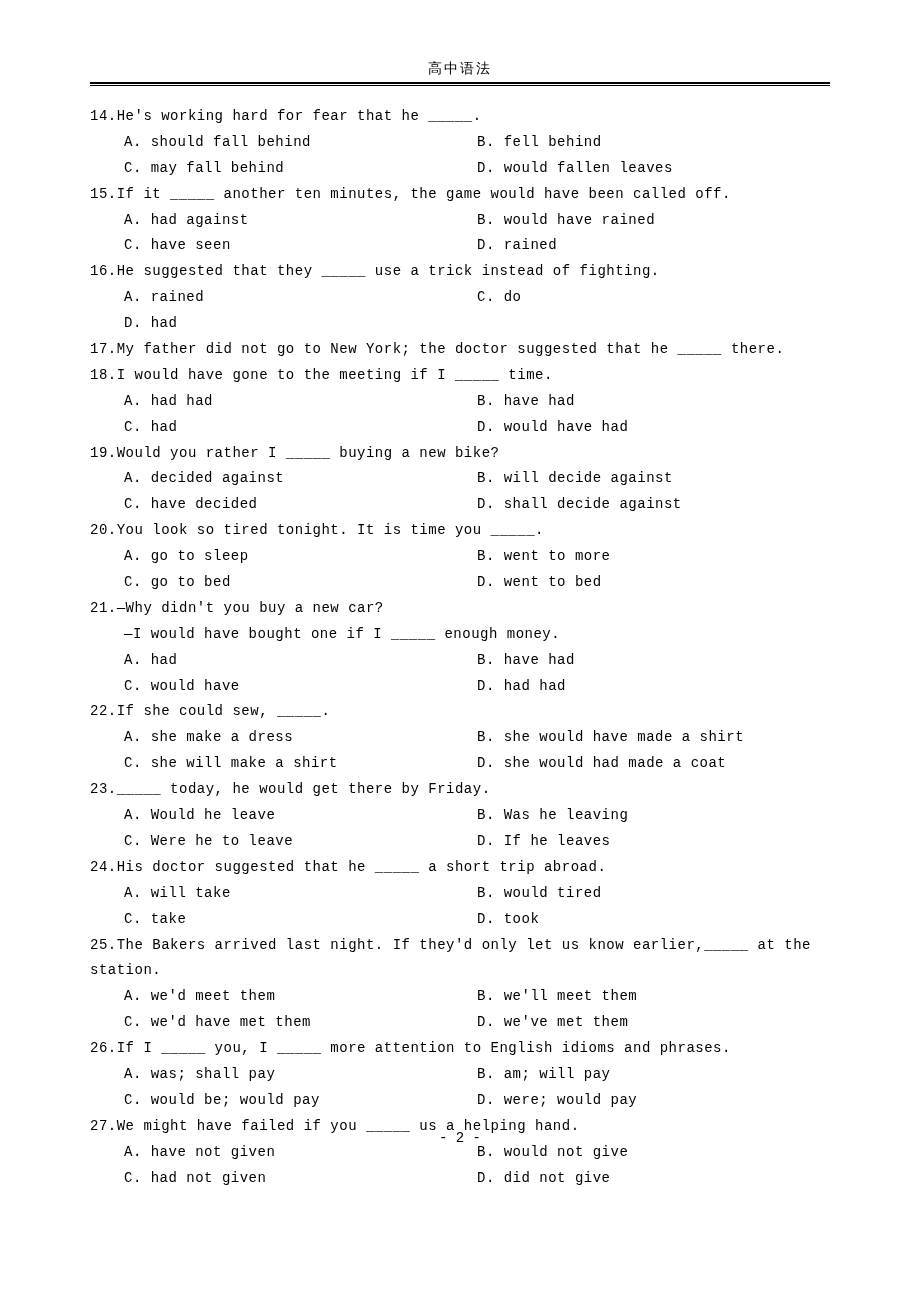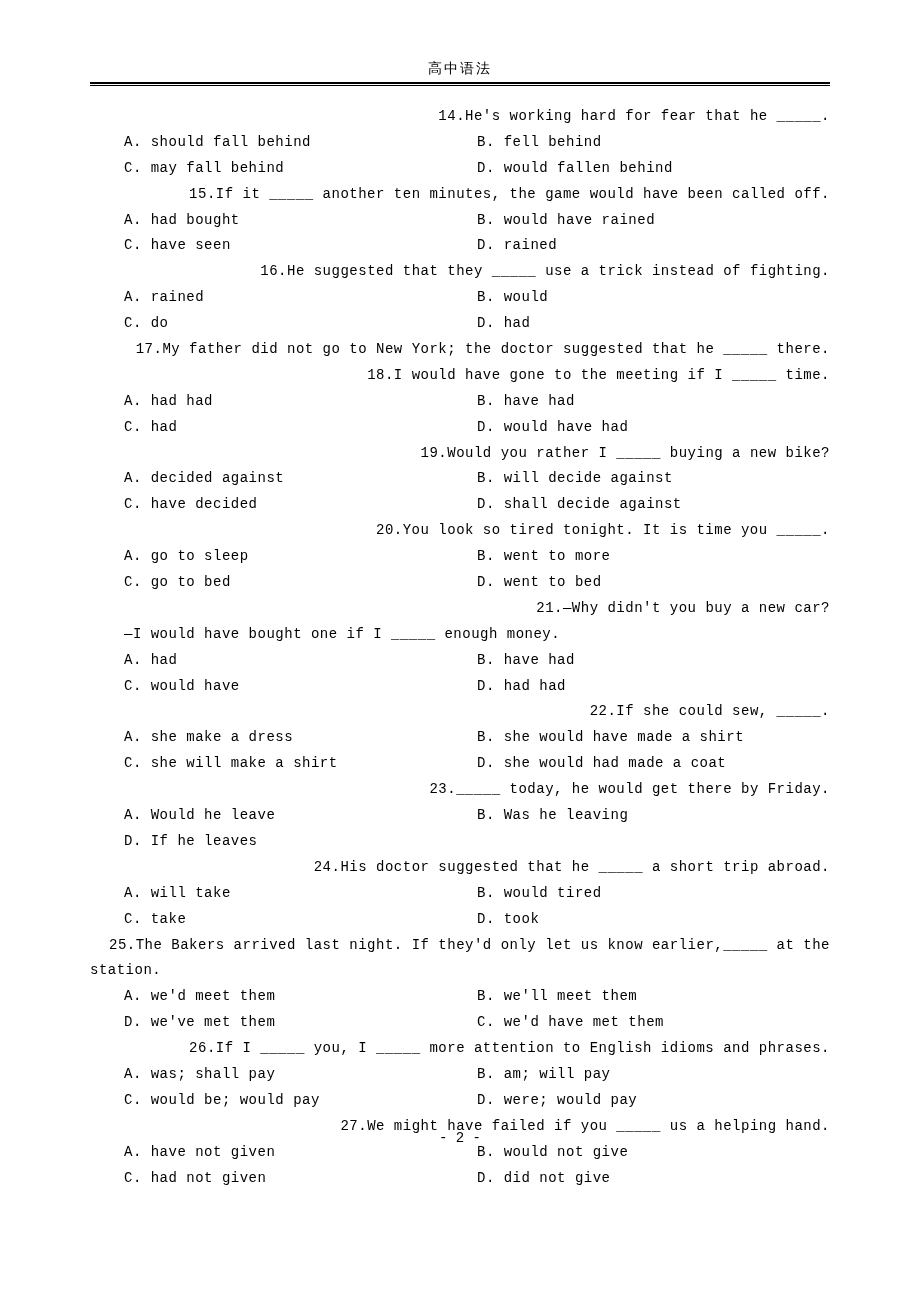--- a/index.html
+++ b/index.html
@@ -29,21 +29,20 @@
     border-top: 1px solid #000;
     margin: 1px 0 18px 0;
   }
   .content {
     font-size: 14px;
     line-height: 1.85;
     letter-spacing: 0.5px;
   }
   .qtext {
     margin-left: 0;
-    text-align: right;
   }
   .options {
     display: flex;
     flex-wrap: wrap;
     margin-left: 34px;
     align-items: flex-end;
   }
   .option {
     white-space: nowrap;
   }
@@ -66,33 +65,32 @@
 <div class="page">
   <div class="header">高中语法</div>
   <div class="rule-thick"></div>
   <div class="rule-thin"></div>
   <div class="content" id="content">
       <div class="qtext">14.He's working hard for fear that he _____.</div>
       <div class="options col2">
         <div class="option">A. should fall behind</div>
         <div class="option">B. fell behind</div>
         <div class="option">C. may fall behind</div>
-        <div class="option">D. would fallen behind</div>
+        <div class="option">D. would fallen leaves</div>
       </div>
       <div class="qtext">15.If it _____ another ten minutes, the game would have been called off.</div>
       <div class="options col2">
-        <div class="option">A. had bought</div>
+        <div class="option">A. had against</div>
         <div class="option">B. would have rained</div>
         <div class="option">C. have seen</div>
         <div class="option">D. rained</div>
       </div>
       <div class="qtext">16.He suggested that they _____ use a trick instead of fighting.</div>
       <div class="options col2">
         <div class="option">A. rained</div>
-        <div class="option">B. would</div>
         <div class="option">C. do</div>
         <div class="option">D. had</div>
       </div>
       <div class="qtext">17.My father did not go to New York; the doctor suggested that he _____ there.</div>
       <div class="qtext">18.I would have gone to the meeting if I _____ time.</div>
       <div class="options col2">
         <div class="option">A. had had</div>
         <div class="option">B. have had</div>
         <div class="option">C. had</div>
         <div class="option">D. would have had</div>
@@ -123,36 +121,37 @@
       <div class="options col2">
         <div class="option">A. she make a dress</div>
         <div class="option">B. she would have made a shirt</div>
         <div class="option">C. she will make a shirt</div>
         <div class="option">D. she would had made a coat</div>
       </div>
       <div class="qtext">23._____ today, he would get there by Friday.</div>
       <div class="options col2">
         <div class="option">A. Would he leave</div>
         <div class="option">B. Was he leaving</div>
+        <div class="option">C. Were he to leave</div>
         <div class="option">D. If he leaves</div>
       </div>
       <div class="qtext">24.His doctor suggested that he _____ a short trip abroad.</div>
       <div class="options col2">
         <div class="option">A. will take</div>
         <div class="option">B. would tired</div>
         <div class="option">C. take</div>
         <div class="option">D. took</div>
       </div>
       <div class="qtext">25.The Bakers arrived last night. If they'd only let us know earlier,_____ at the</div>
       <div>station.</div>
       <div class="options col2">
         <div class="option">A. we'd meet them</div>
         <div class="option">B. we'll meet them</div>
+        <div class="option">C. we'd have met them</div>
         <div class="option">D. we've met them</div>
-        <div class="option">C. we'd have met them</div>
       </div>
       <div class="qtext">26.If I _____ you, I _____ more attention to English idioms and phrases.</div>
       <div class="options col2">
         <div class="option">A. was; shall pay</div>
         <div class="option">B. am; will pay</div>
         <div class="option">C. would be; would pay</div>
         <div class="option">D. were; would pay</div>
       </div>
       <div class="qtext">27.We might have failed if you _____ us a helping hand.</div>
       <div class="options col2">

